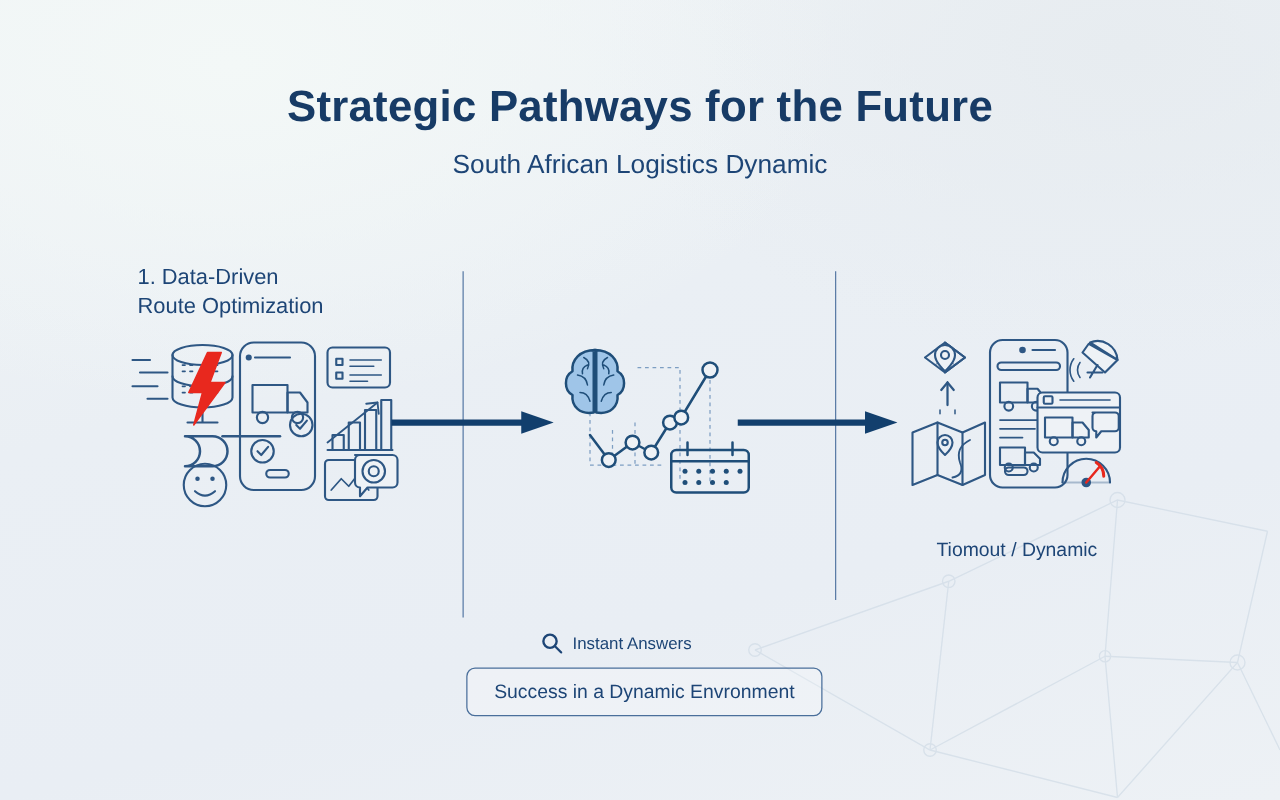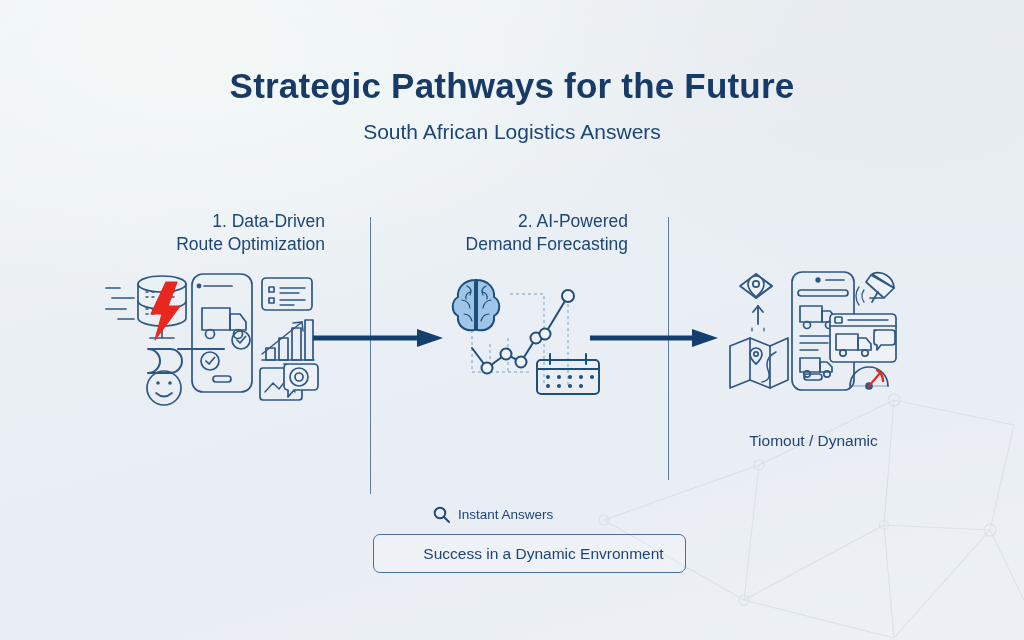--- a/index.html
+++ b/index.html
@@ -23,21 +23,21 @@
   }
   .subtitle{
     position:absolute;left:0;right:0;top:120px;text-align:center;
     font-size:21px;color:#1d4576;font-weight:normal;
   }
 
   .divider{position:absolute;width:1px;background:#5b7ca6;}
   #div1{left:370px;top:217px;height:277px;}
   #div2{left:668px;top:217px;height:263px;}
 
-  .col{position:absolute;top:210px;text-align:right;}
+  .col{position:absolute;top:210px;text-align:left;}
   .col .hd{font-size:17.5px;color:#1d4576;line-height:1.34;white-space:pre-line;}
   #col1{left:110px;width:215px;}
   #col2{left:408px;width:220px;}
   #col3{left:706px;width:215px;}
 
   .art{position:absolute;}
   #art1{left:104px;top:268px;width:220px;height:140px;}
   #art2{left:432px;top:268px;width:175px;height:128px;}
   #art3{left:726px;top:268px;width:178px;height:128px;}
 
@@ -62,21 +62,20 @@
     position:absolute;left:433px;top:502px;width:160px;height:24px;
     display:flex;align-items:center;gap:8px;
   }
   .instant .lbl{font-size:13.5px;color:#1d4576;}
 
   .banner{
     position:absolute;left:373px;top:534px;width:283px;height:37px;
     border:1.3px solid #4a6f9b;border-radius:7px;
     display:flex;align-items:center;justify-content:center;
     background:rgba(255,255,255,.22);
-    padding-left:28px;
   }
   .banner span{font-size:15.5px;color:#1d4576;}
 </style>
 </head>
 <body>
 
 <div id="stage">
 
   <svg class="wm" viewBox="0 0 430 270">
     <g fill="none" stroke="#c9d6e2" stroke-width="1.1">
@@ -93,21 +92,21 @@
       <circle cx="165" cy="95" r="5"></circle>
       <circle cx="300" cy="30" r="6"></circle>
       <circle cx="10" cy="150" r="5"></circle>
       <circle cx="396" cy="160" r="6"></circle>
       <circle cx="150" cy="230" r="5"></circle>
       <circle cx="290" cy="155" r="4.5"></circle>
     </g>
   </svg>
 
   <div class="title">Strategic Pathways for the Future</div>
-  <div class="subtitle">South African Logistics Answers</div>
+  <div class="subtitle">South African Logistics Dynamic</div>
 
   <div class="divider" id="div1"></div>
   <div class="divider" id="div2"></div>
 
   <div class="col" id="col1">
     <div class="hd">1. Data-Driven
 Route Optimization</div>
   </div>
 
   <svg class="art" id="art1" viewBox="0 0 220 140">
@@ -168,24 +167,20 @@
 
     <path d="M62 14 L47 46 h11 l-7 26 L76 38 h-12 l9 -24 z" fill="#e8281e" stroke="#e8281e" stroke-width="1.2" stroke-linejoin="round"></path>
   </svg>
 
 
   <svg class="arrow" id="arrow1" viewBox="0 0 130 22" preserveAspectRatio="none">
     <path d="M0 11 H110" stroke="#123f6d" stroke-width="5"></path>
     <path d="M104 2 L130 11 L104 20 Z" fill="#123f6d"></path>
   </svg>
 
-  <div class="col" id="col2">
-    <div class="hd">2. AI-Powered
-Demand Forecasting</div>
-  </div>
 
   <svg class="art" id="art2" viewBox="0 0 175 128">
 
     <g fill="none" stroke="#7d9ec2" stroke-width="1" stroke-dasharray="3 3">
       <path d="M40 44 V104 H100"></path>
       <path d="M78 26 H112 V118"></path>
       <path d="M58 76 V104 M76 70 V104 M136 30 V118"></path>
     </g>
 
     <g>

